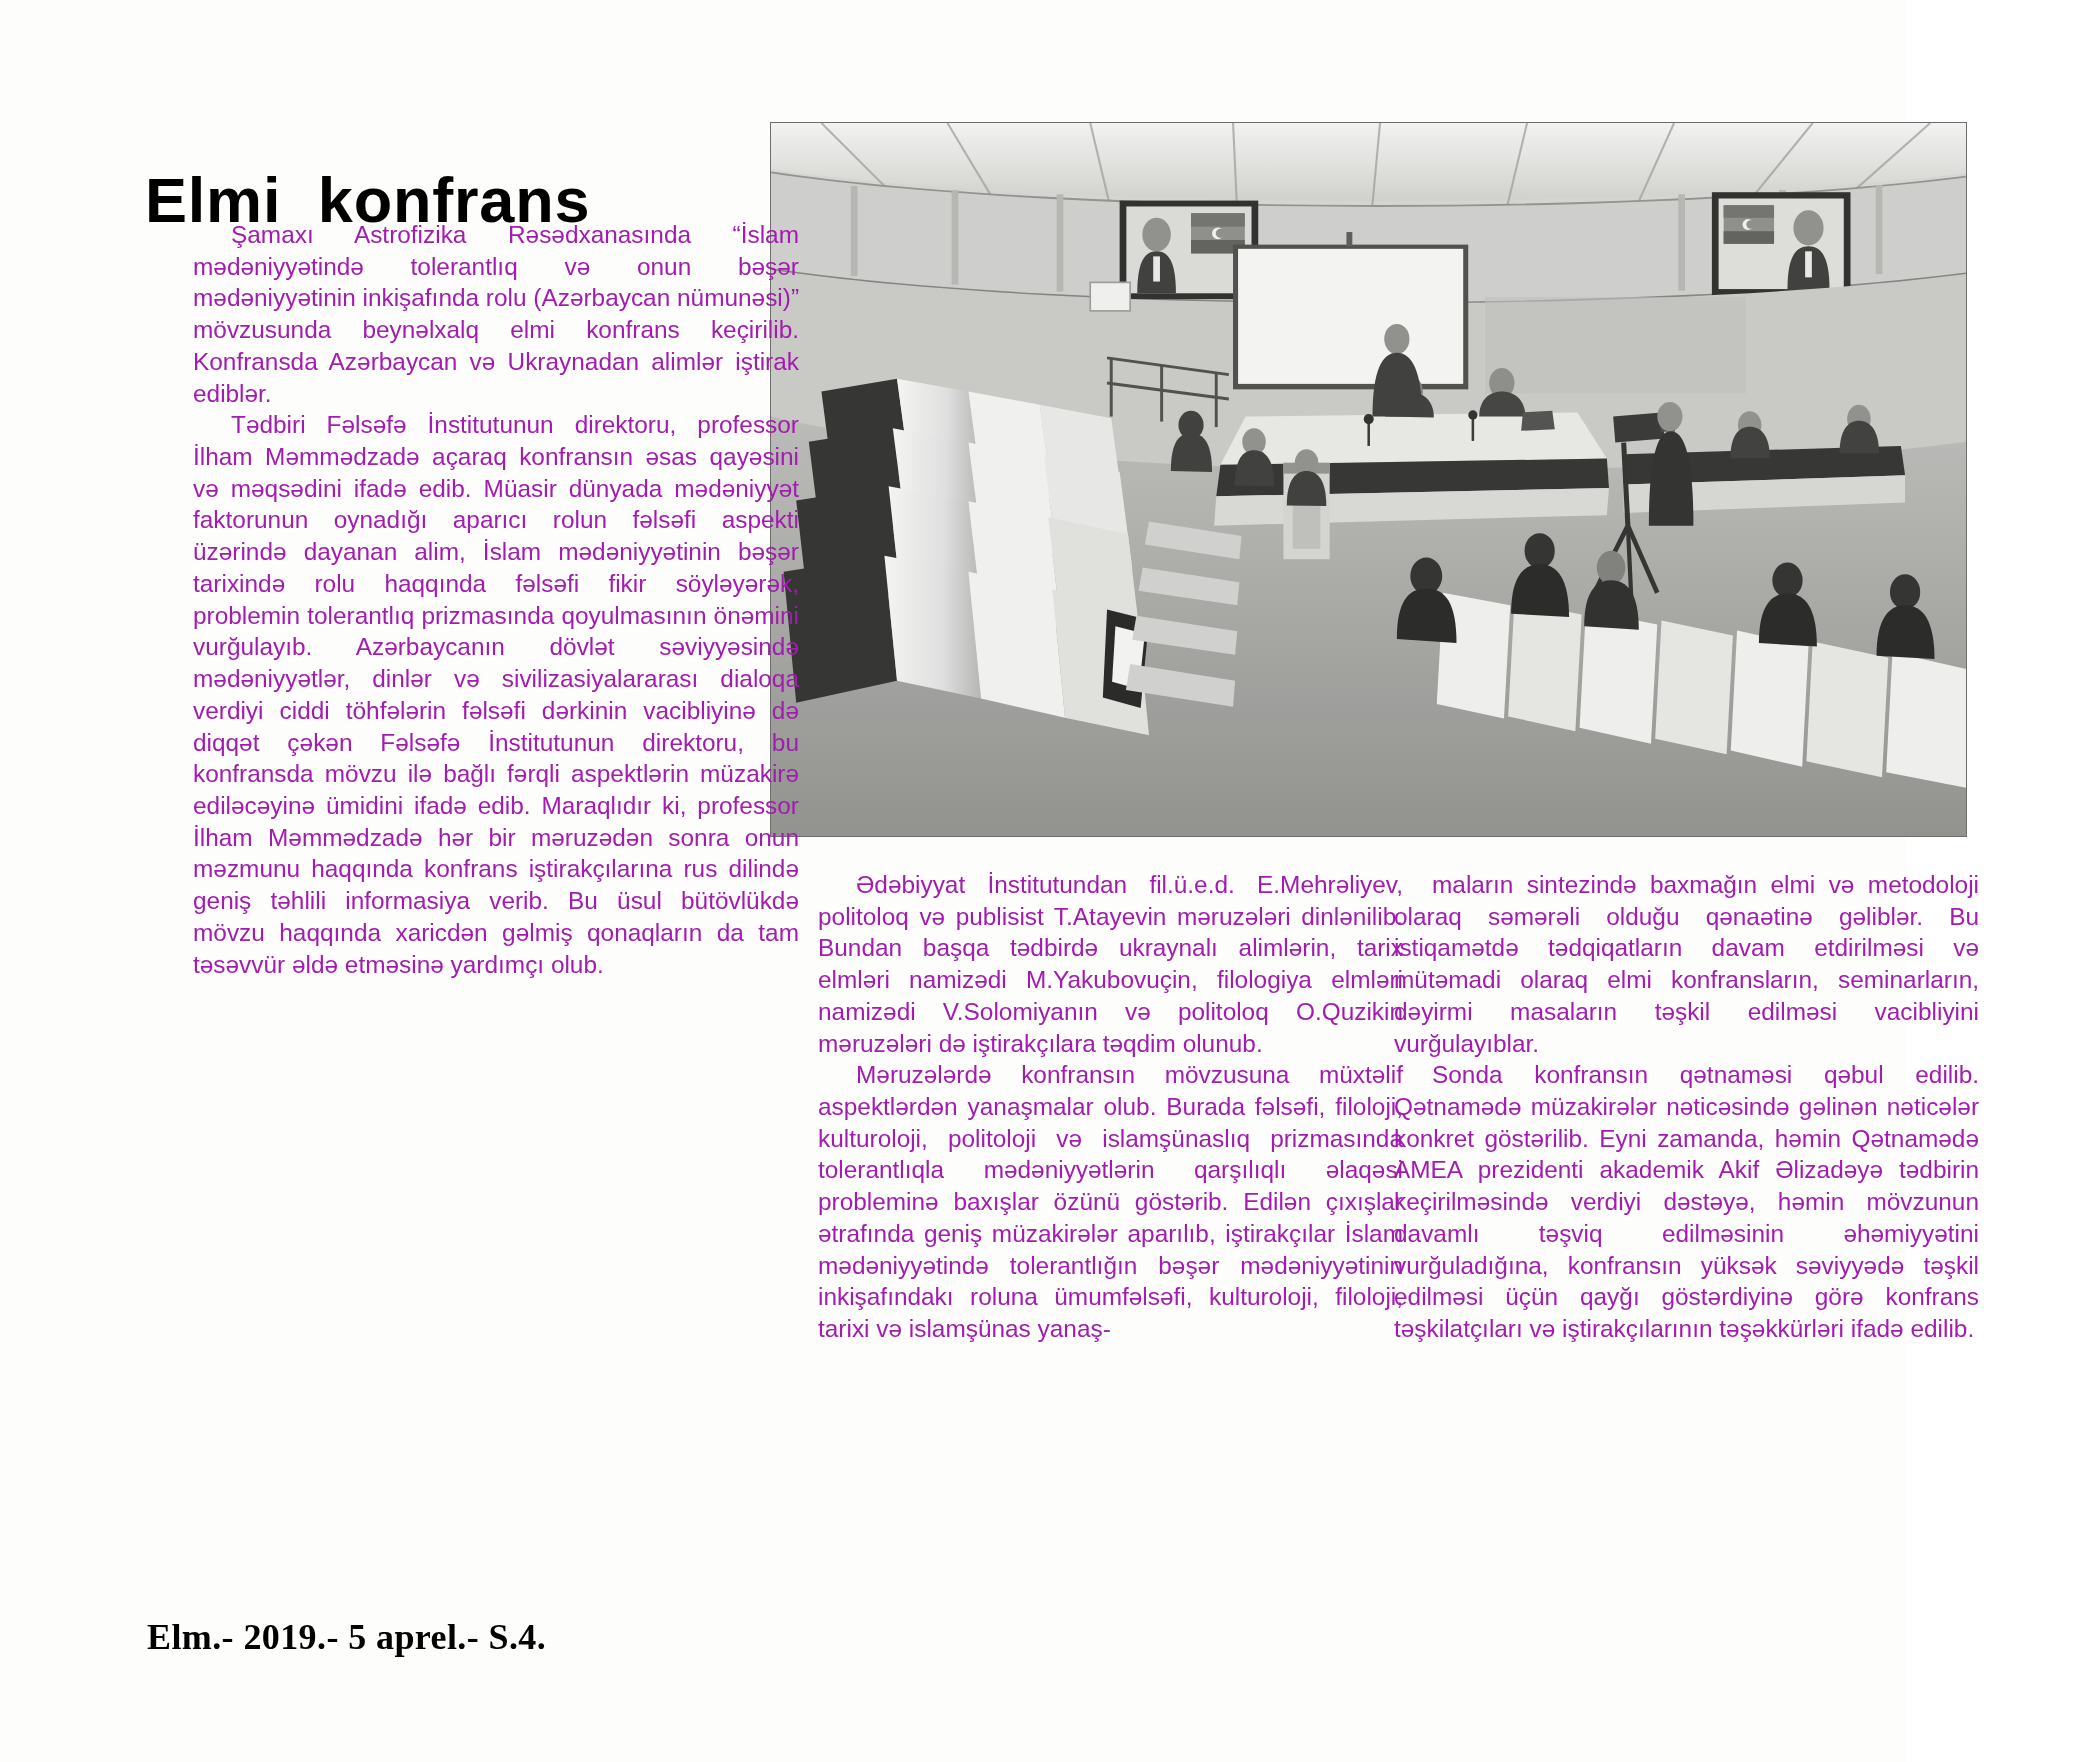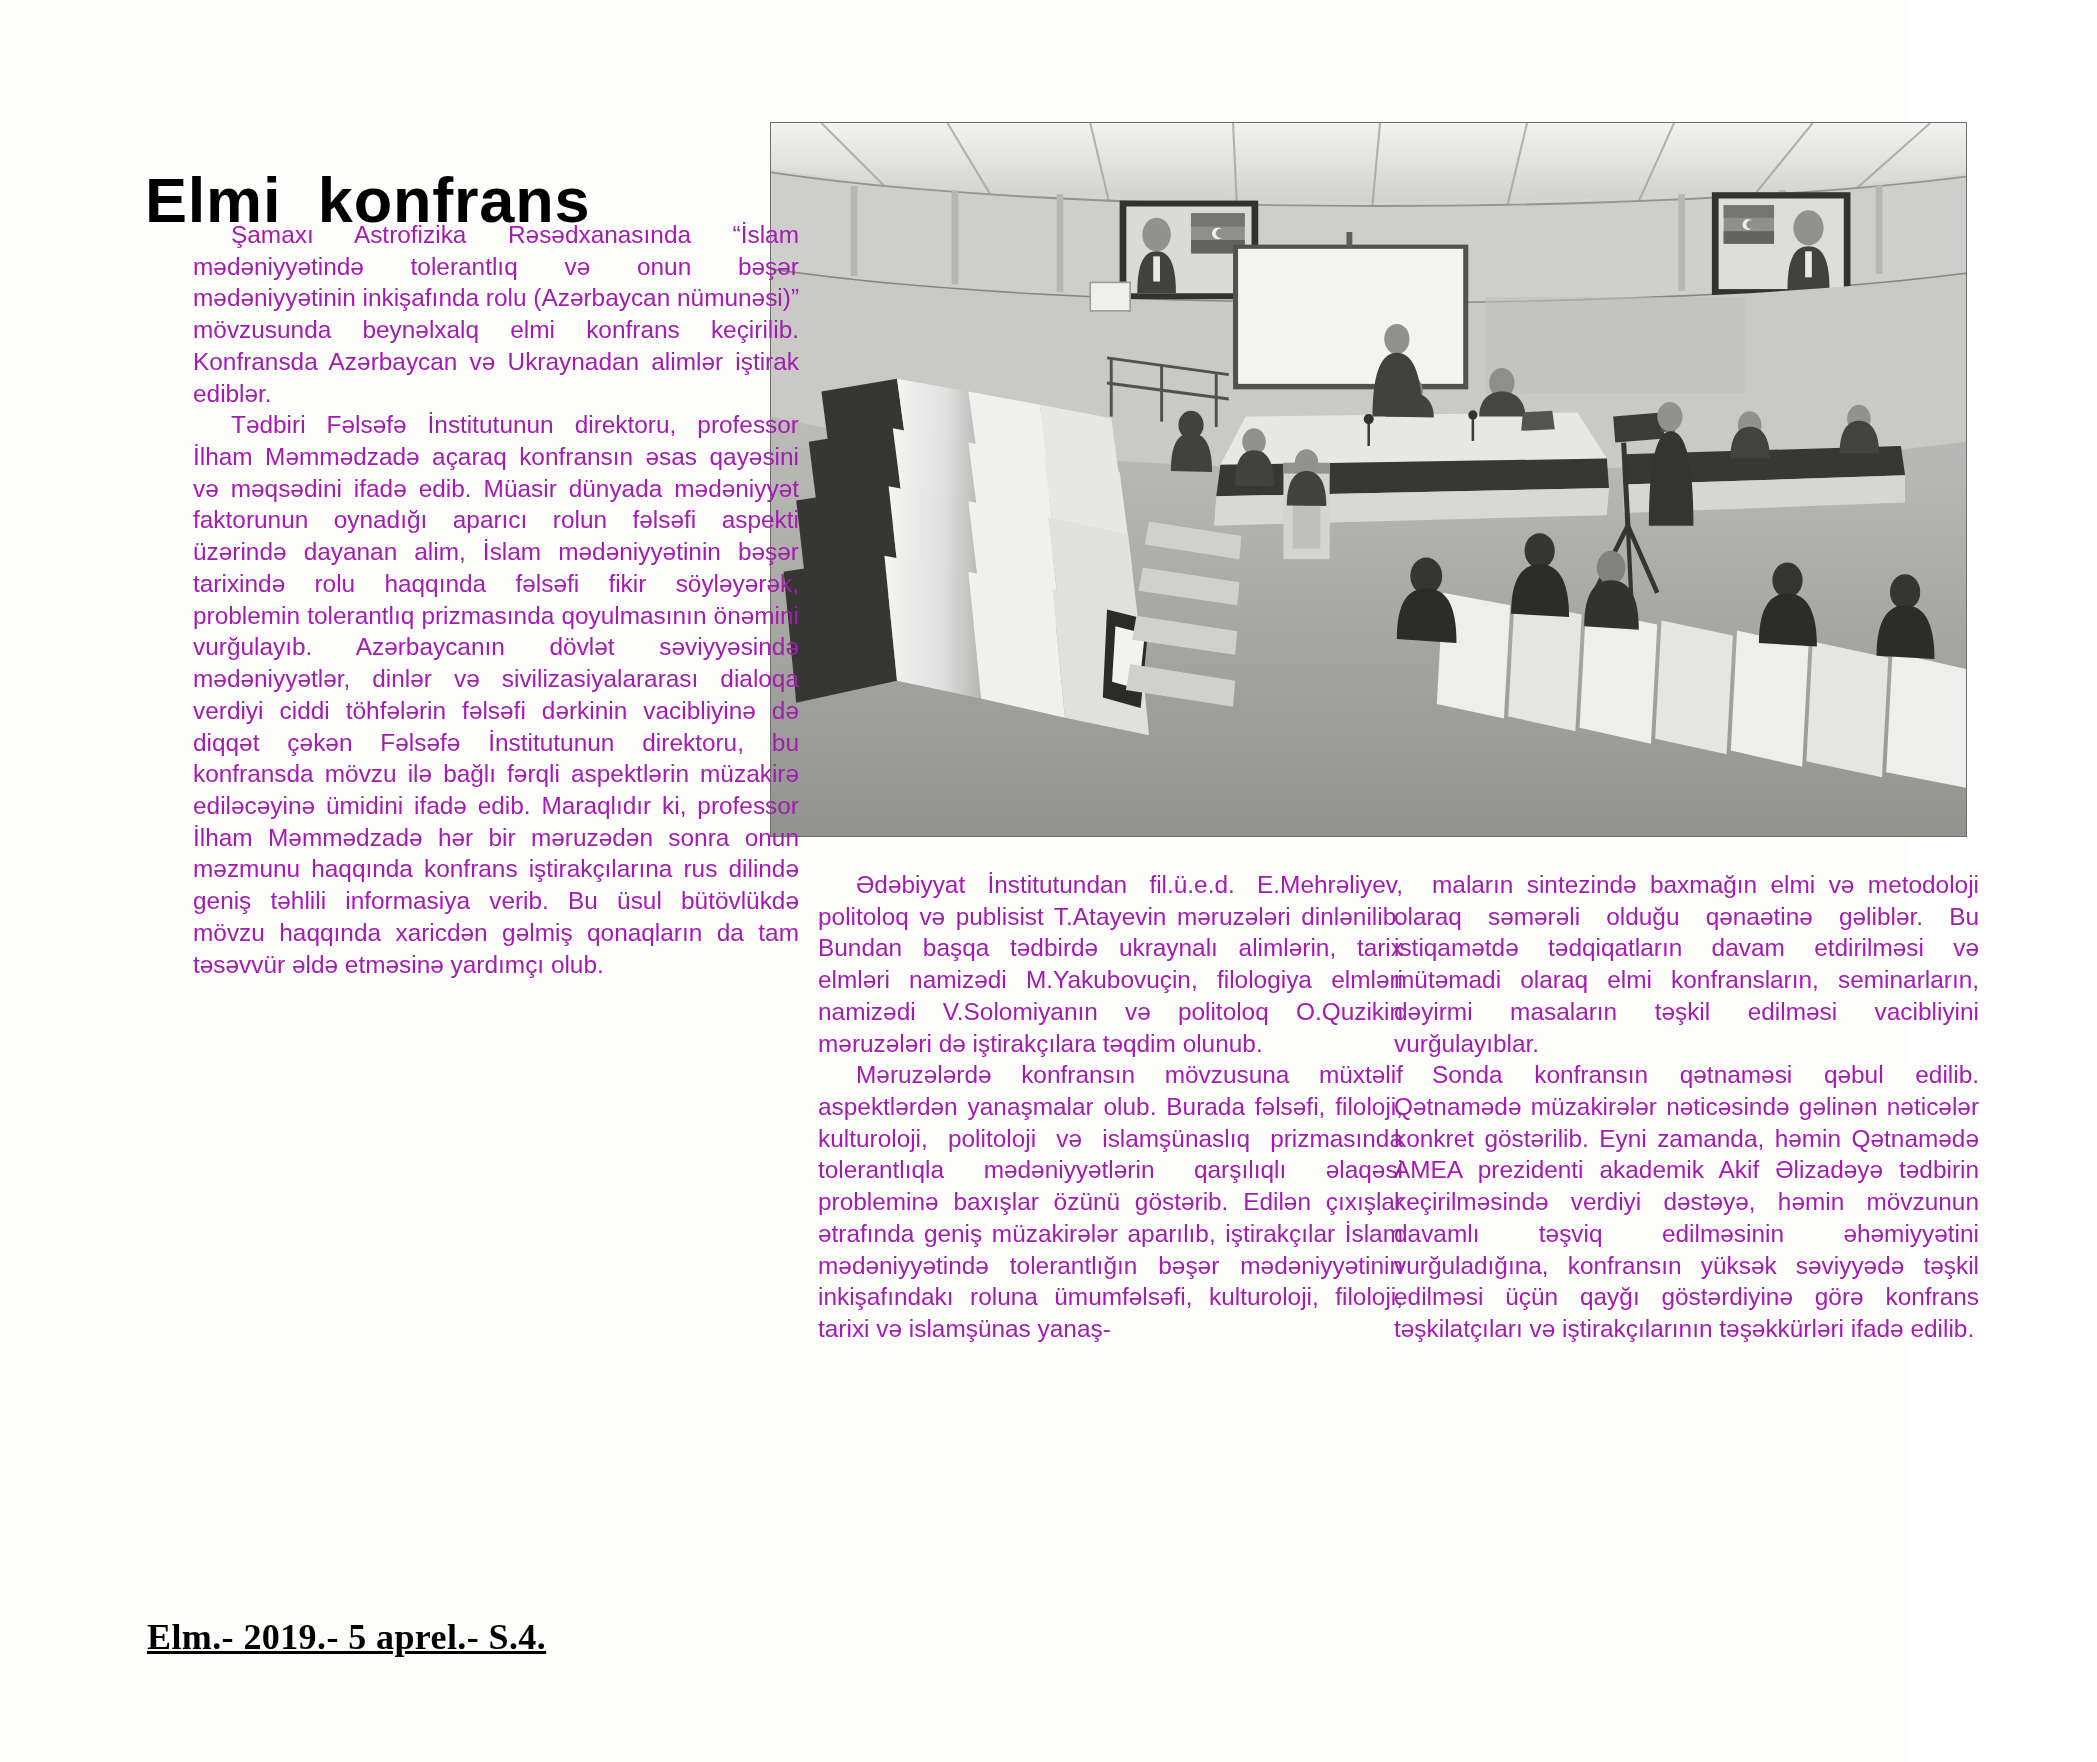--- a/index.html
+++ b/index.html
@@ -86,21 +86,20 @@
   
   .citation {
     position: absolute;
     left: 147px;
     top: 1616px;
     font-family: "Liberation Serif", serif;
     font-weight: 700;
     font-size: 36px;
     letter-spacing: 0.4px;
     white-space: pre;
-    text-decoration: underline;
   }
 </style>
 </head>
 <body>
 
 <div class="page">
 
   <h1 class="headline">Elmi  konfrans</h1>
 
   <div class="photo">

